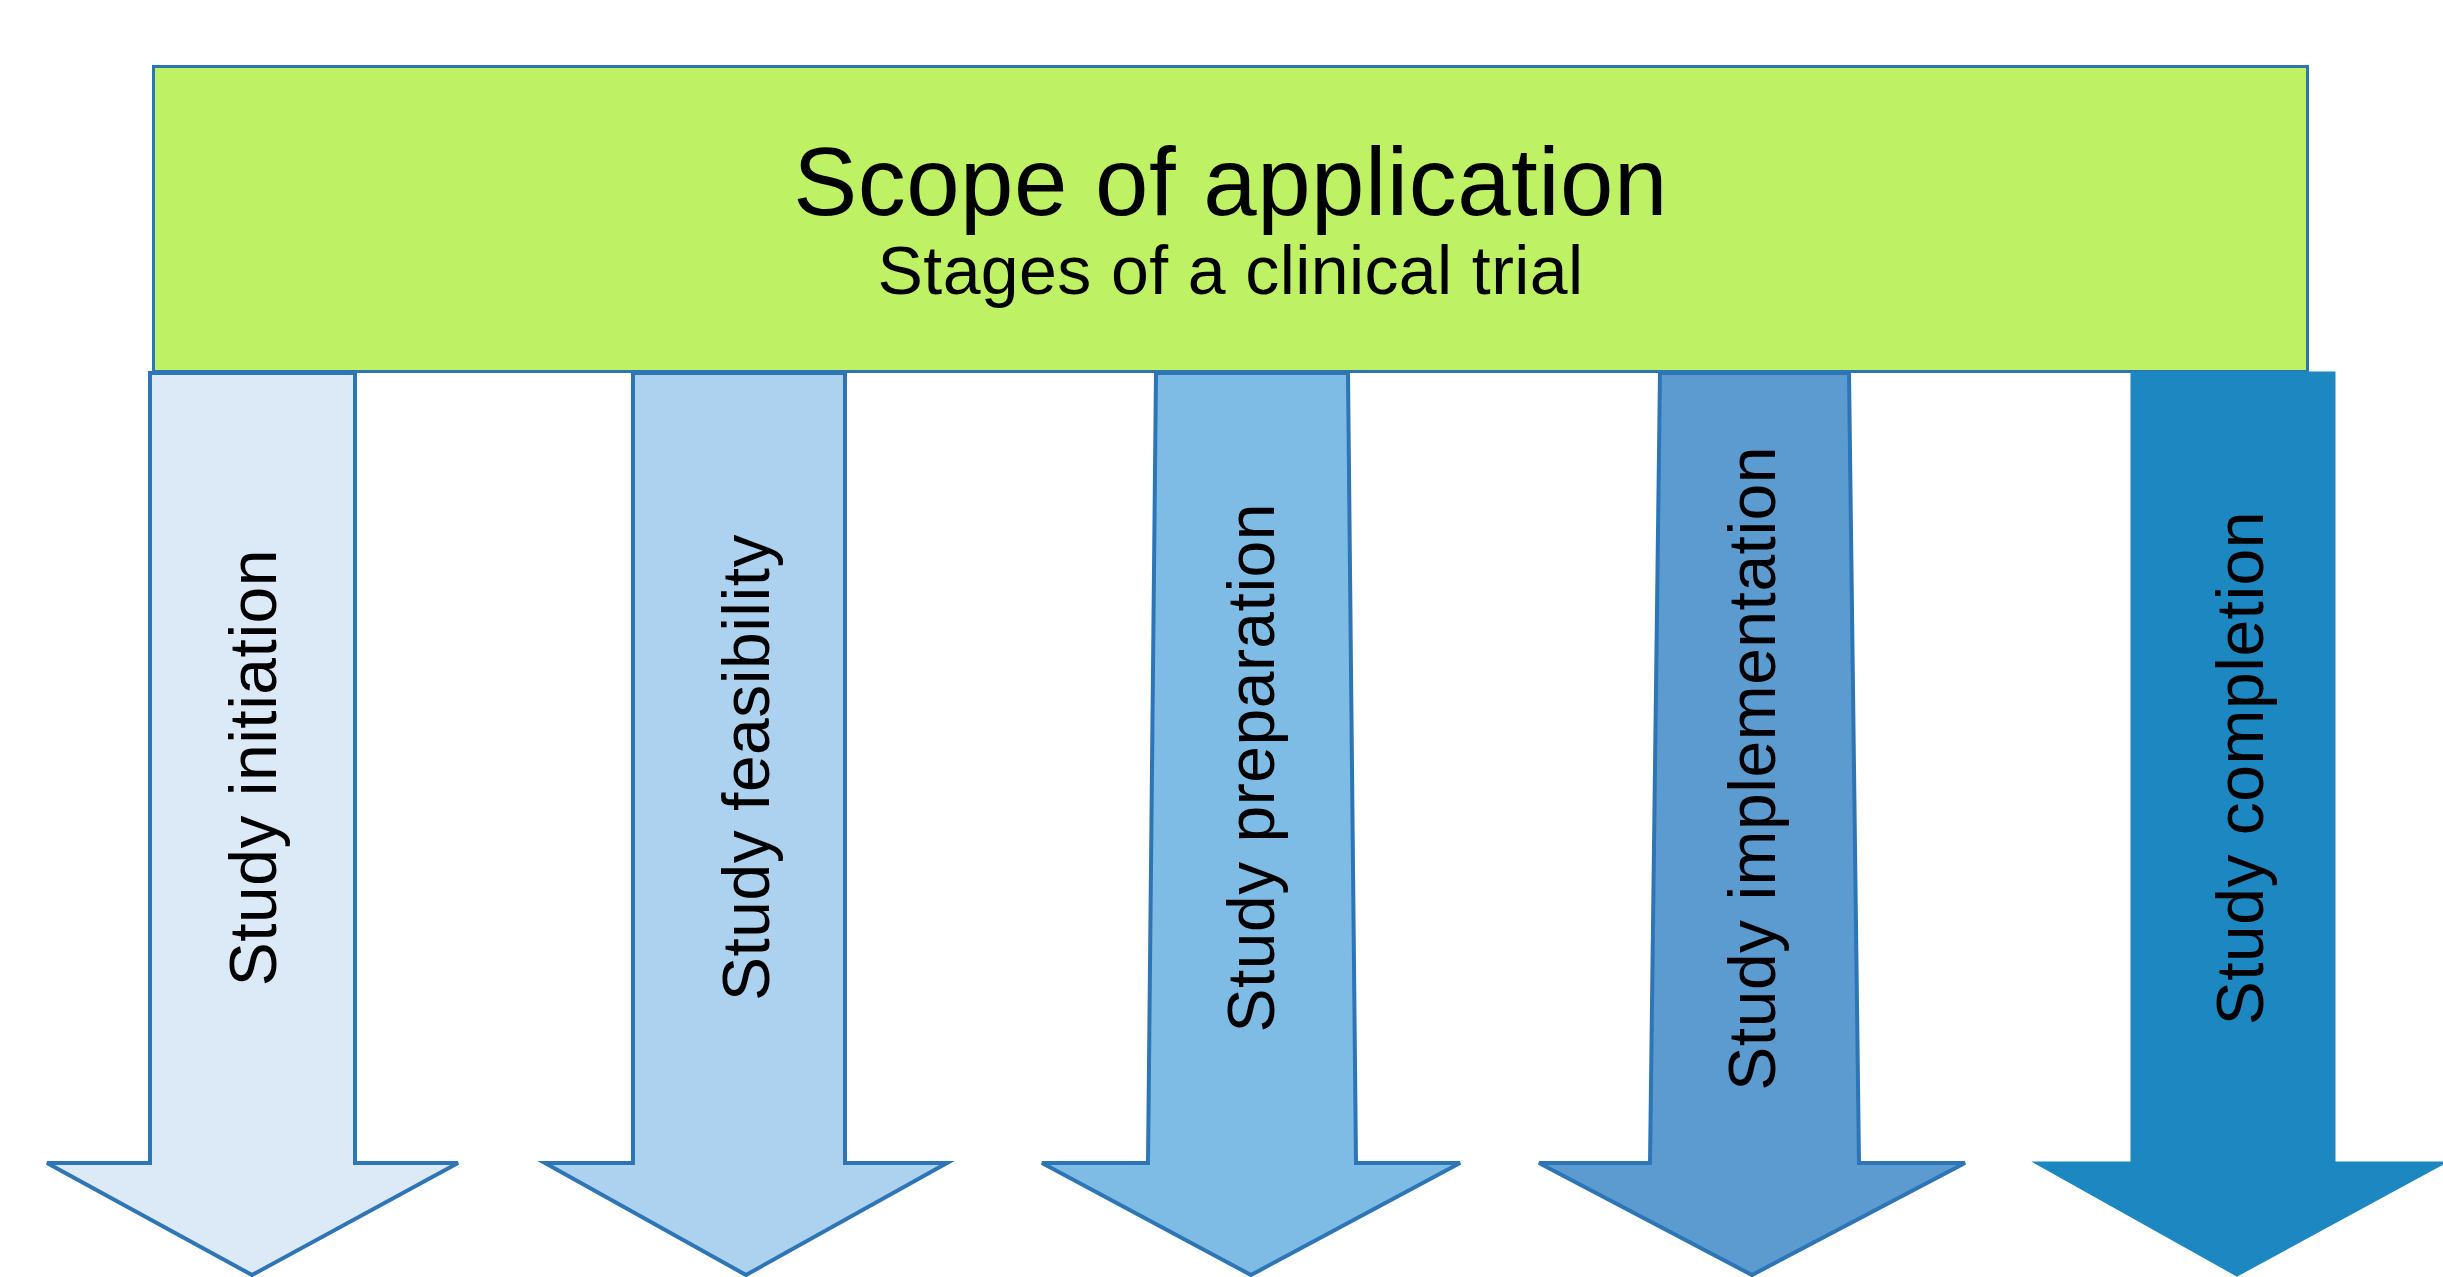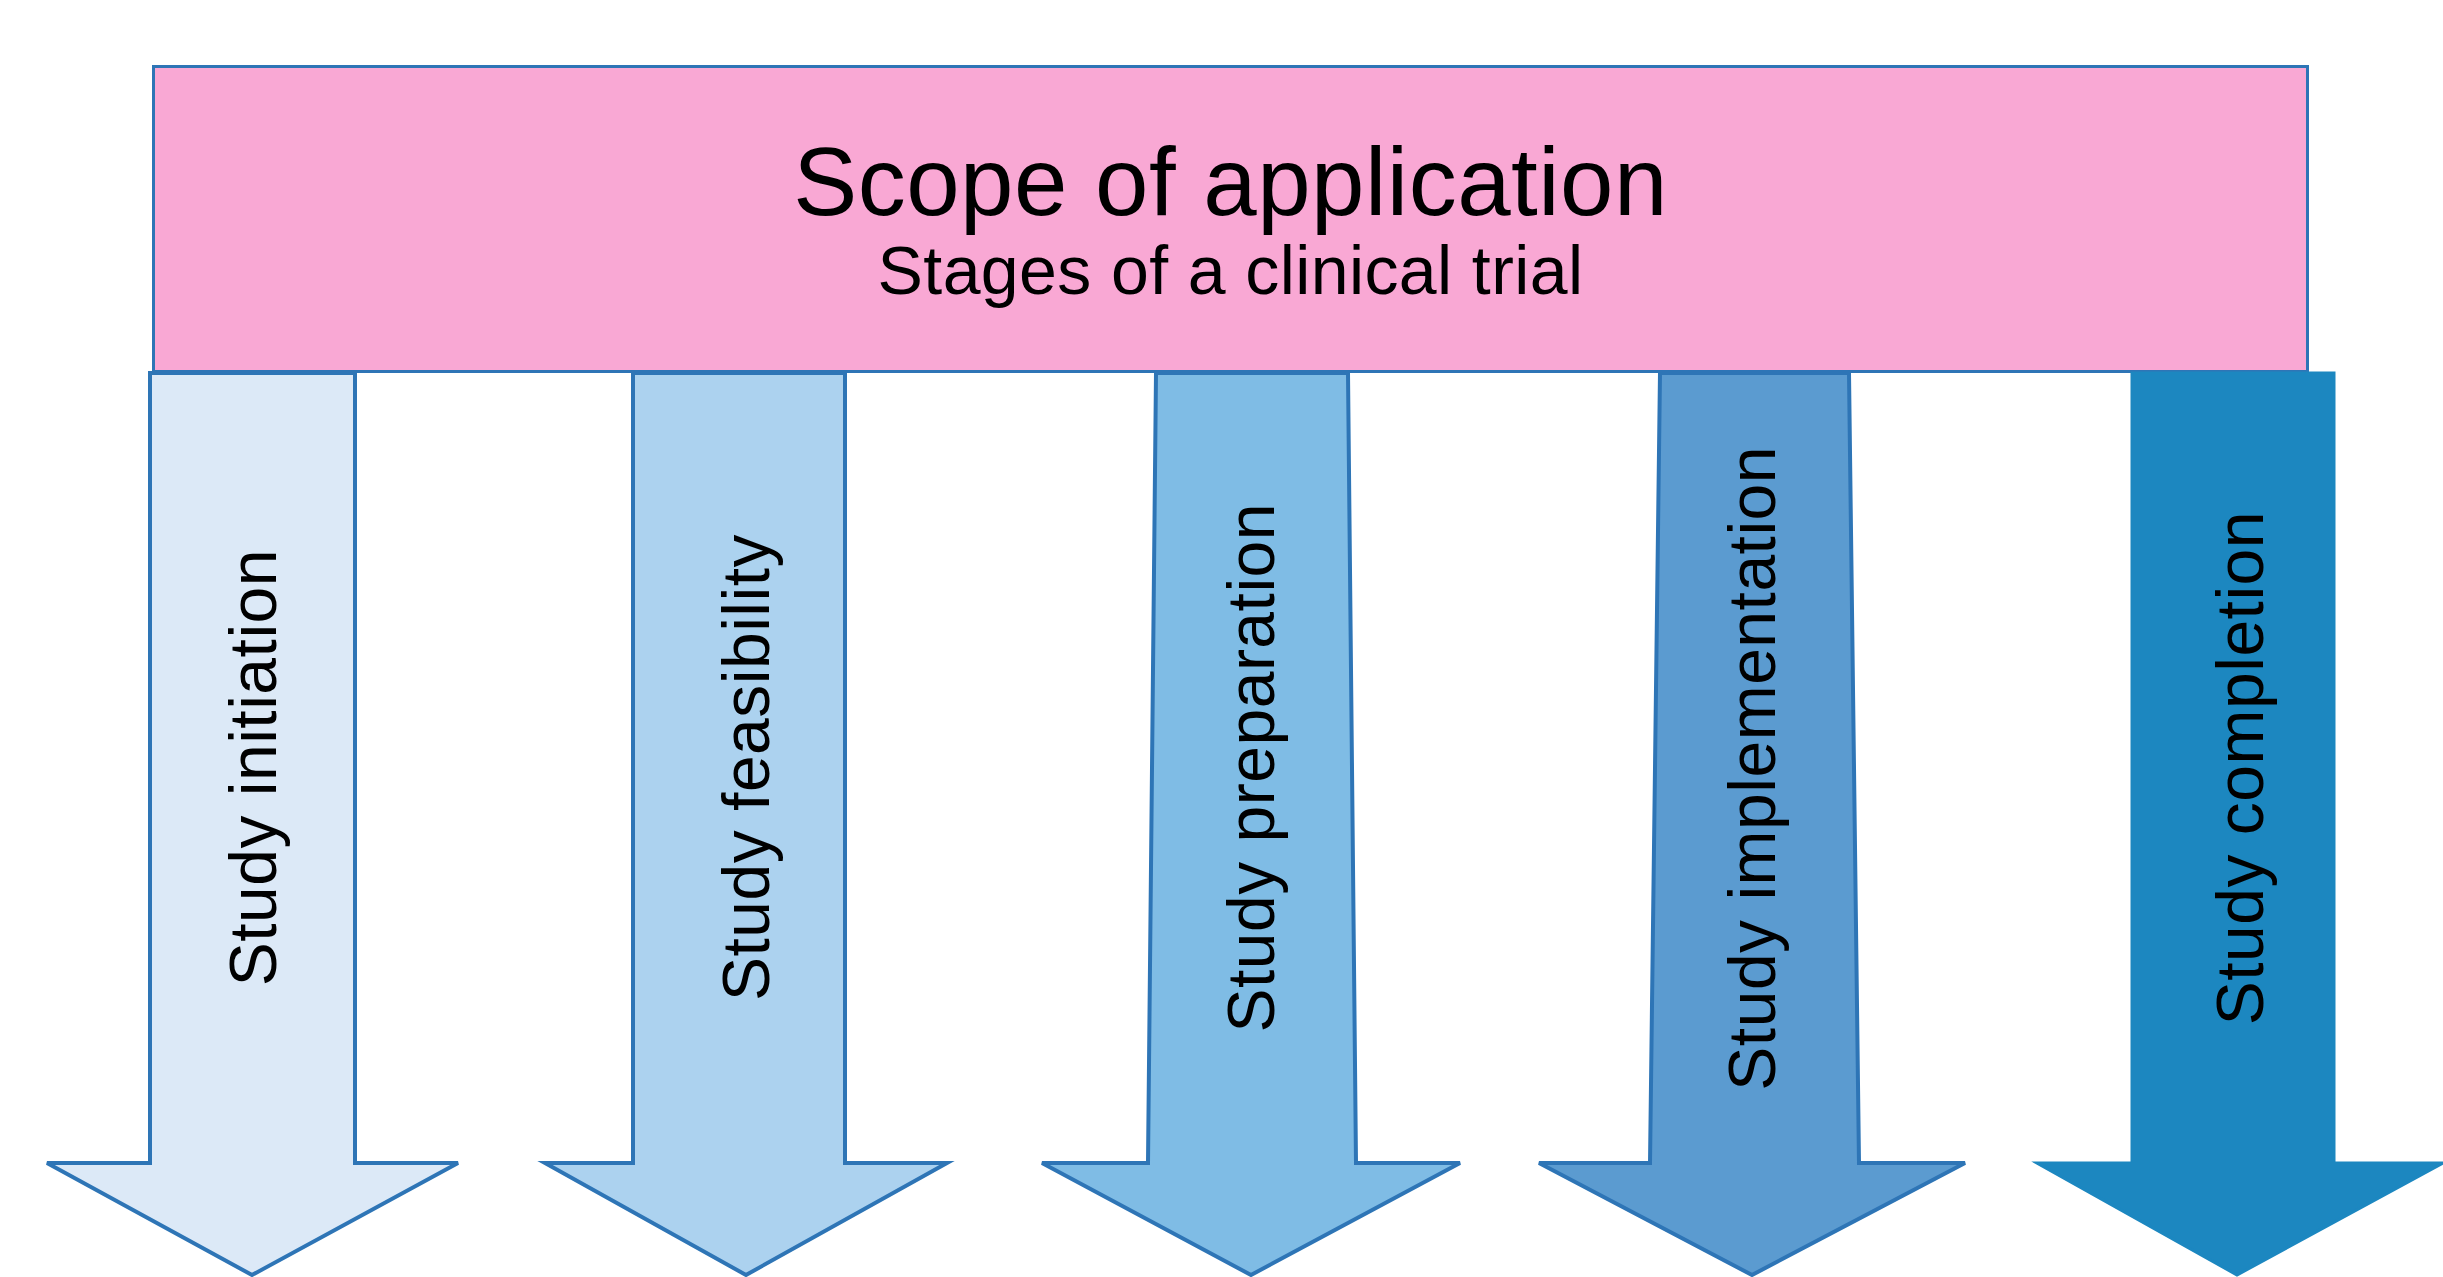--- a/index.html
+++ b/index.html
@@ -16,21 +16,21 @@
     font-family: "Liberation Sans", sans-serif;
   }
 
   
   .header-box {
     position: absolute;
     left: 152px;
     top: 65px;
     width: 2157px;
     height: 308px;
-    background: #f9a8d4;
+    background: #bef264;
     border: 3px solid #2e75b6;
     box-sizing: border-box;
     display: flex;
     flex-direction: column;
     align-items: center;
     justify-content: center;
   }
   .header-title {
     font-size: 96px;
     line-height: 1.0;

